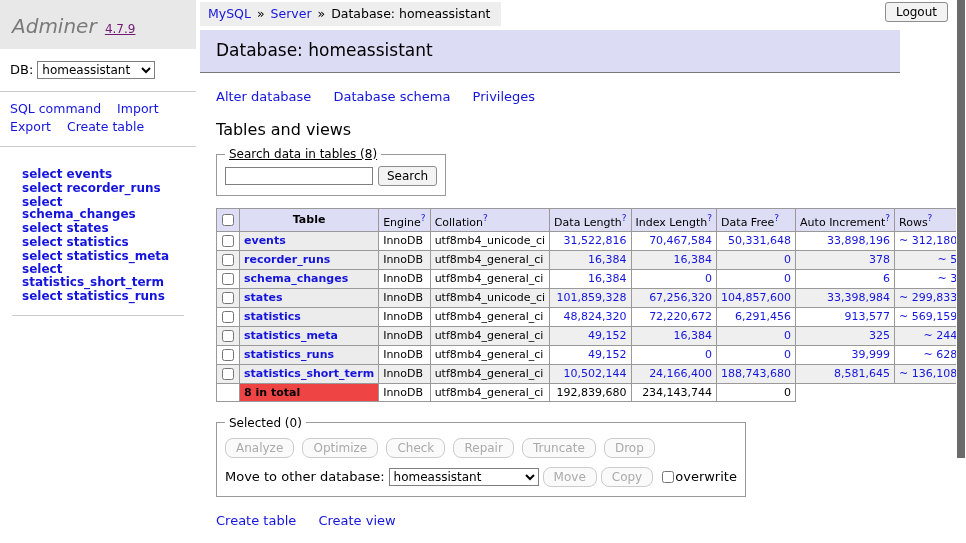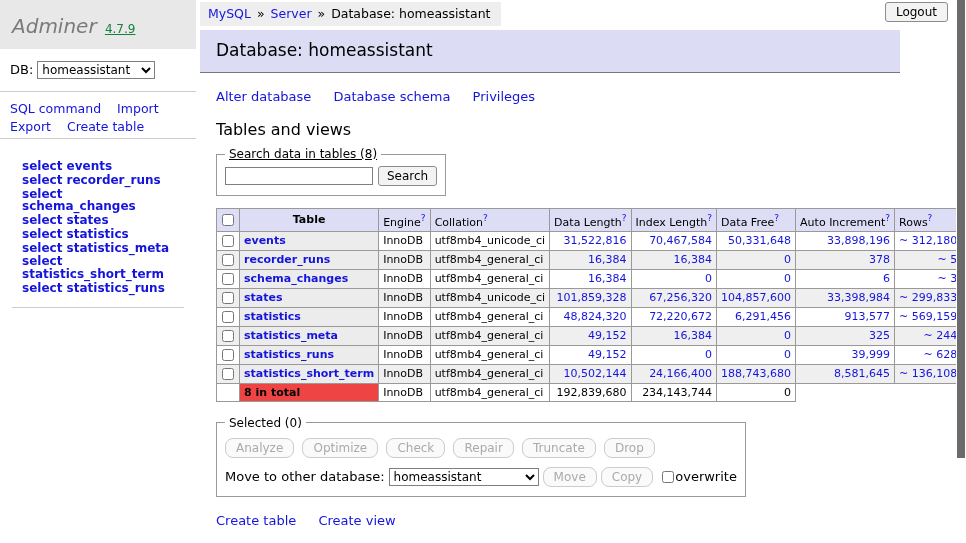--- a/index.html
+++ b/index.html
@@ -28,24 +28,24 @@
     padding:2px 10px;background:#f3f3f3;border:1px solid #8c8c8c;border-radius:3px;color:#000;
   }
   button.disabled{color:#aaa;background:#fafafa;border-color:#ccc;border-radius:8px;}
 
   
   .sidebar{position:absolute;left:0;top:0;width:196px;}
   .lang-row{padding:6px 0 8px 10px;}
   .lang-row select{width:86px;margin-left:4px;}
   .app-h1{background:#e8e8e8;margin:0;padding:9px 12px 10px;font-weight:normal;}
   .app-title{font-style:italic;font-size:20px;color:#7a7a7a;}
-  .app-version{font-size:12px;color:#15803d;text-decoration:underline;}
+  .app-version{font-size:12px;color:#701a75;text-decoration:underline;}
   .db-row{padding:12px 10px;border-bottom:1px solid #ccc;}
   .db-row select{width:118px;margin-left:4px;}
-  .menu-links{margin:0;padding:8px 10px 2px;border-bottom:1px solid #ccc;font-size:12.5px;line-height:1.45;}
+  .menu-links{margin:0;padding:8px 10px 10px;border-bottom:1px solid #ccc;font-size:12.5px;line-height:1.45;}
   .menu-links a{margin-right:12px;white-space:nowrap;}
   .table-links{margin:12px;padding:9px 10px 12px;border-bottom:1px solid #ccc;list-style:none;font-size:12px;line-height:1.06;font-weight:bold;}
   .table-links li{margin:0 0 1px;}
 
   
   .main{margin-left:200px;}
   .top-row{position:relative;height:26px;padding-top:2px;}
   .breadcrumb{display:inline-block;background:var(--crumb-bg);padding:4px 10px 5px 8px;font-size:12.5px;text-align:center;}
   .crumb-sep{color:#000;margin:0 2px;}
   .logout-btn{position:absolute;right:18px;top:2px;}

